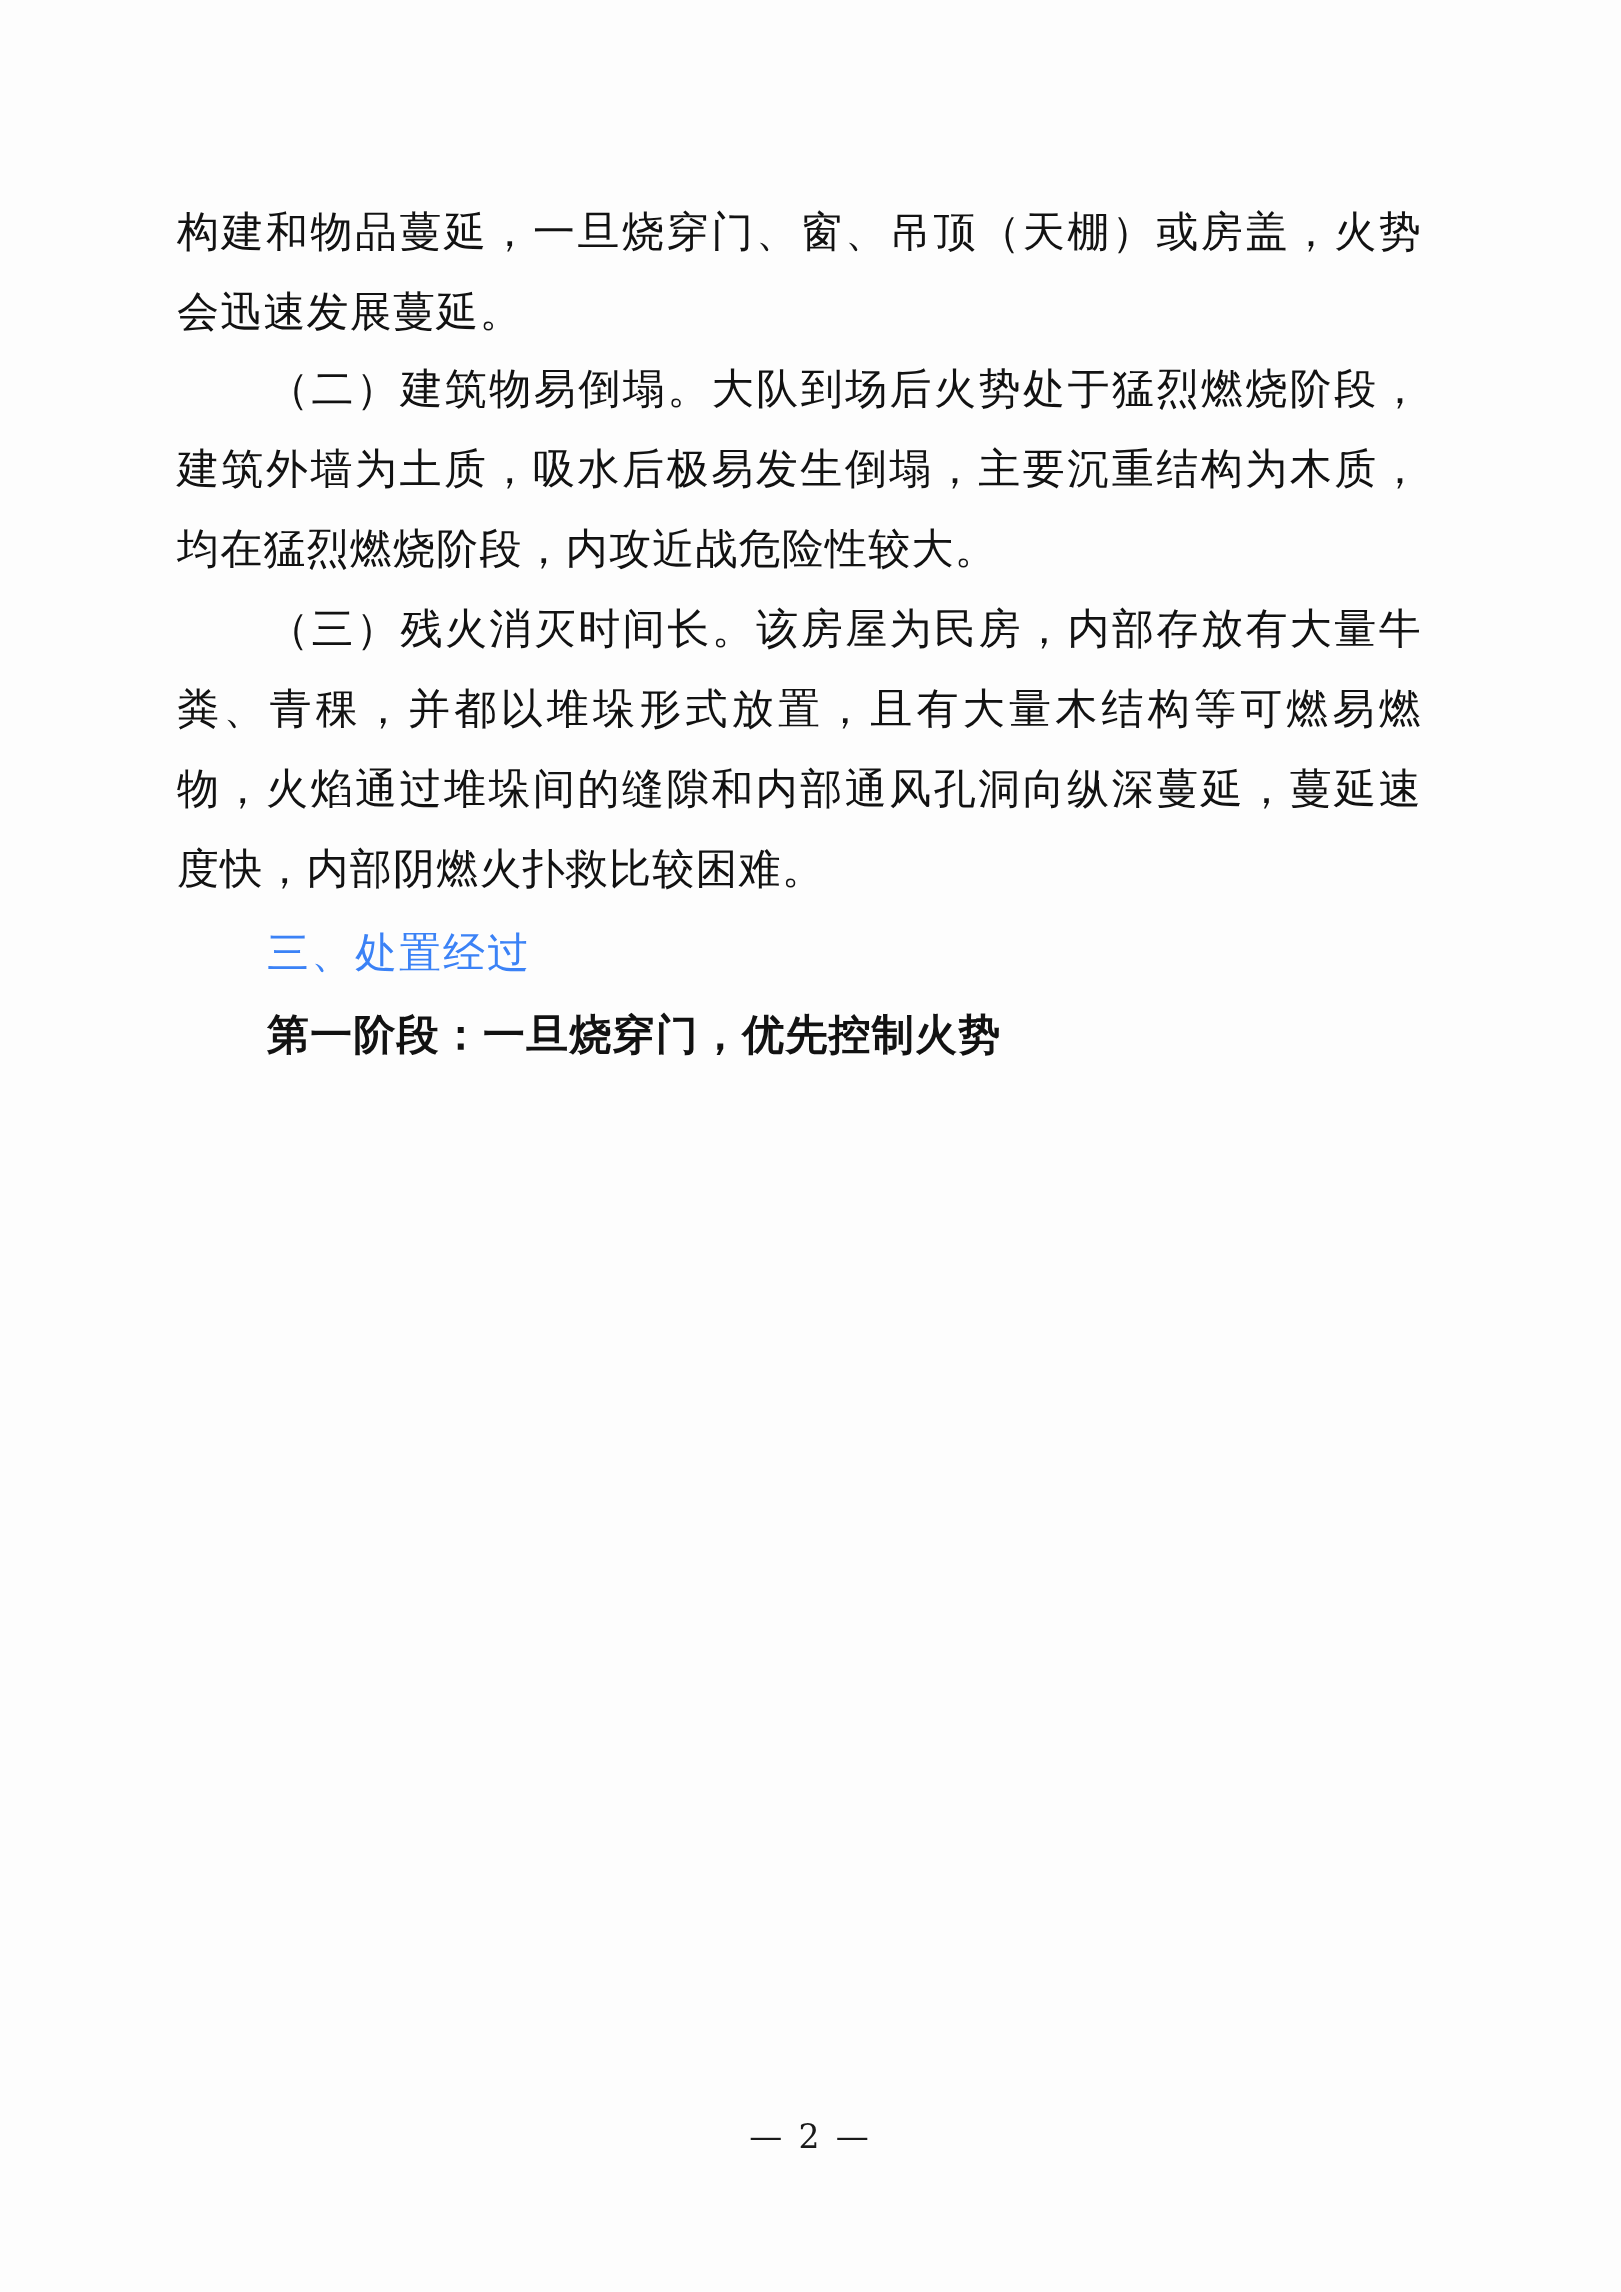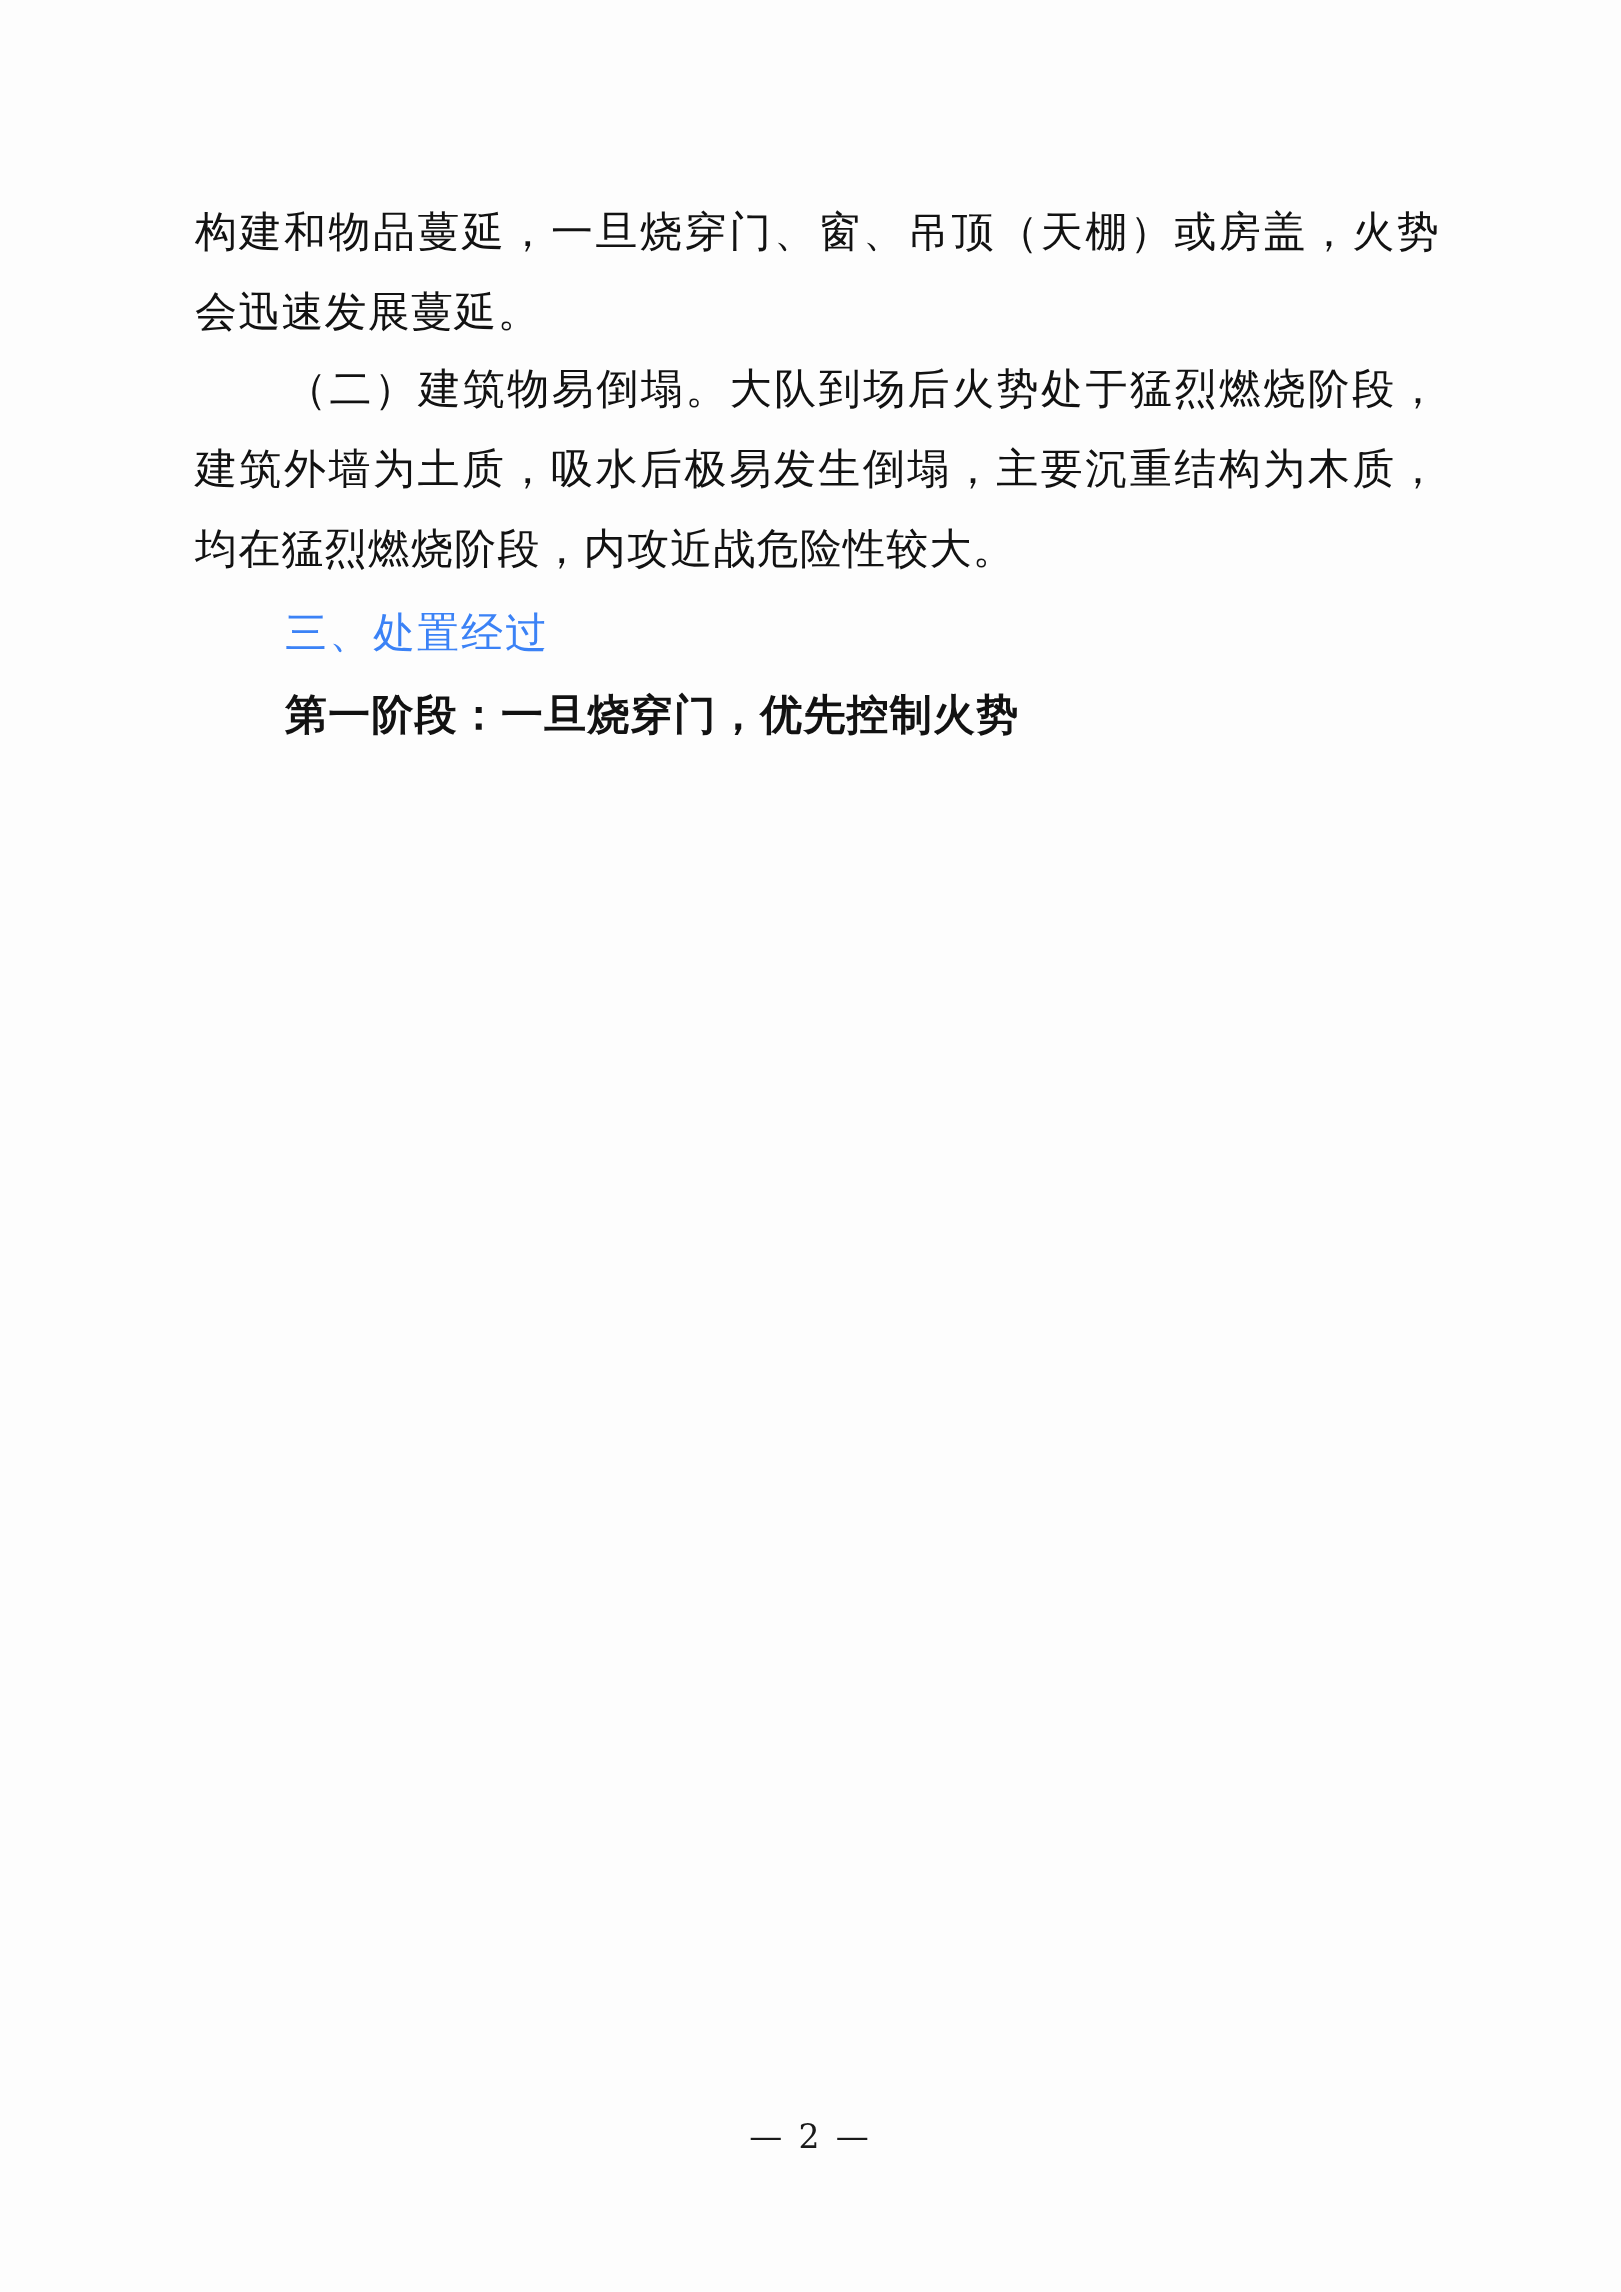--- a/index.html
+++ b/index.html
@@ -16,21 +16,21 @@
   .page {
     position: absolute;
     top: 0; left: 0;
     width: 1621px;
     height: 2293px;
     background: #fdfdfd;
     overflow: hidden;
   }
   .content {
     position: absolute;
-    left: 195px;
+    left: 177px;
     top: 192px;
     width: 1245px;
   }
   .para {
     font-family: "DejaVu Serif", serif;
     font-size: 42px;
     line-height: 80px;
     color: #121212;
     text-align: justify;
     text-justify: inter-ideograph;
@@ -77,20 +77,21 @@
 </head>
 <body>
 
 <div class="page">
   <div class="content">
 
     <p class="para">构建和物品蔓延，一旦烧穿门、窗、吊顶（天棚）或房盖，火势会迅速发展蔓延。</p>
 
     <p class="para indent2">（二）建筑物易倒塌。大队到场后火势处于猛烈燃烧阶段，建筑外墙为土质，吸水后极易发生倒塌，主要沉重结构为木质，均在猛烈燃烧阶段，内攻近战危险性较大。</p>
 
+    <p class="para indent2">（三）残火消灭时间长。该房屋为民房，内部存放有大量牛粪、青稞，并都以堆垛形式放置，且有大量木结构等可燃易燃物，火焰通过堆垛间的缝隙和内部通风孔洞向纵深蔓延，蔓延速度快，内部阴燃火扑救比较困难。</p>
 
     <p class="heading">三、处置经过</p>
 
     <p class="subheading">第一阶段：一旦烧穿门，优先控制火势</p>
 
 
 
   </div>
 
   <div class="footer">— 2 —</div>

